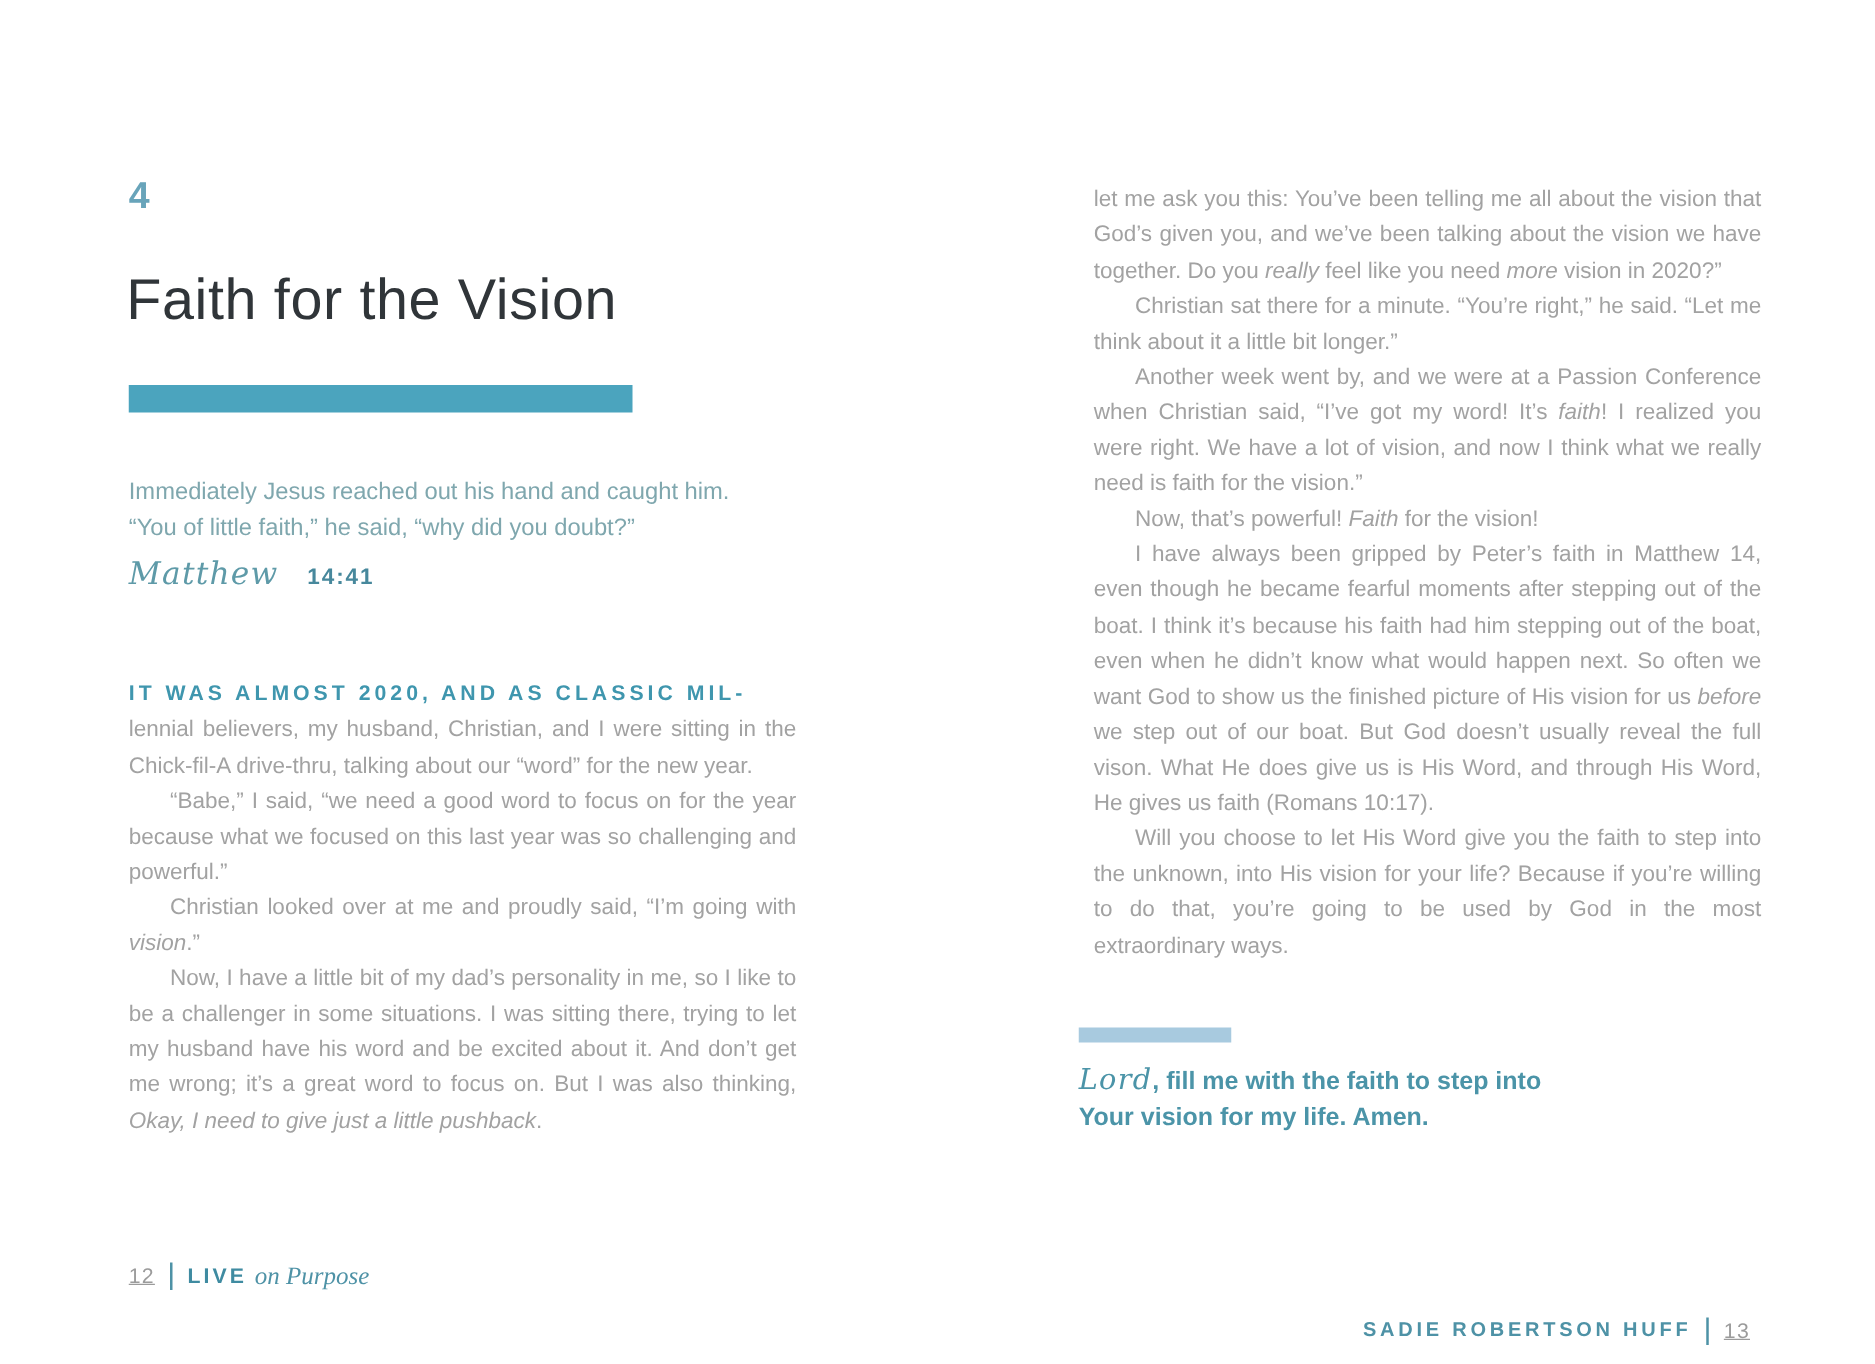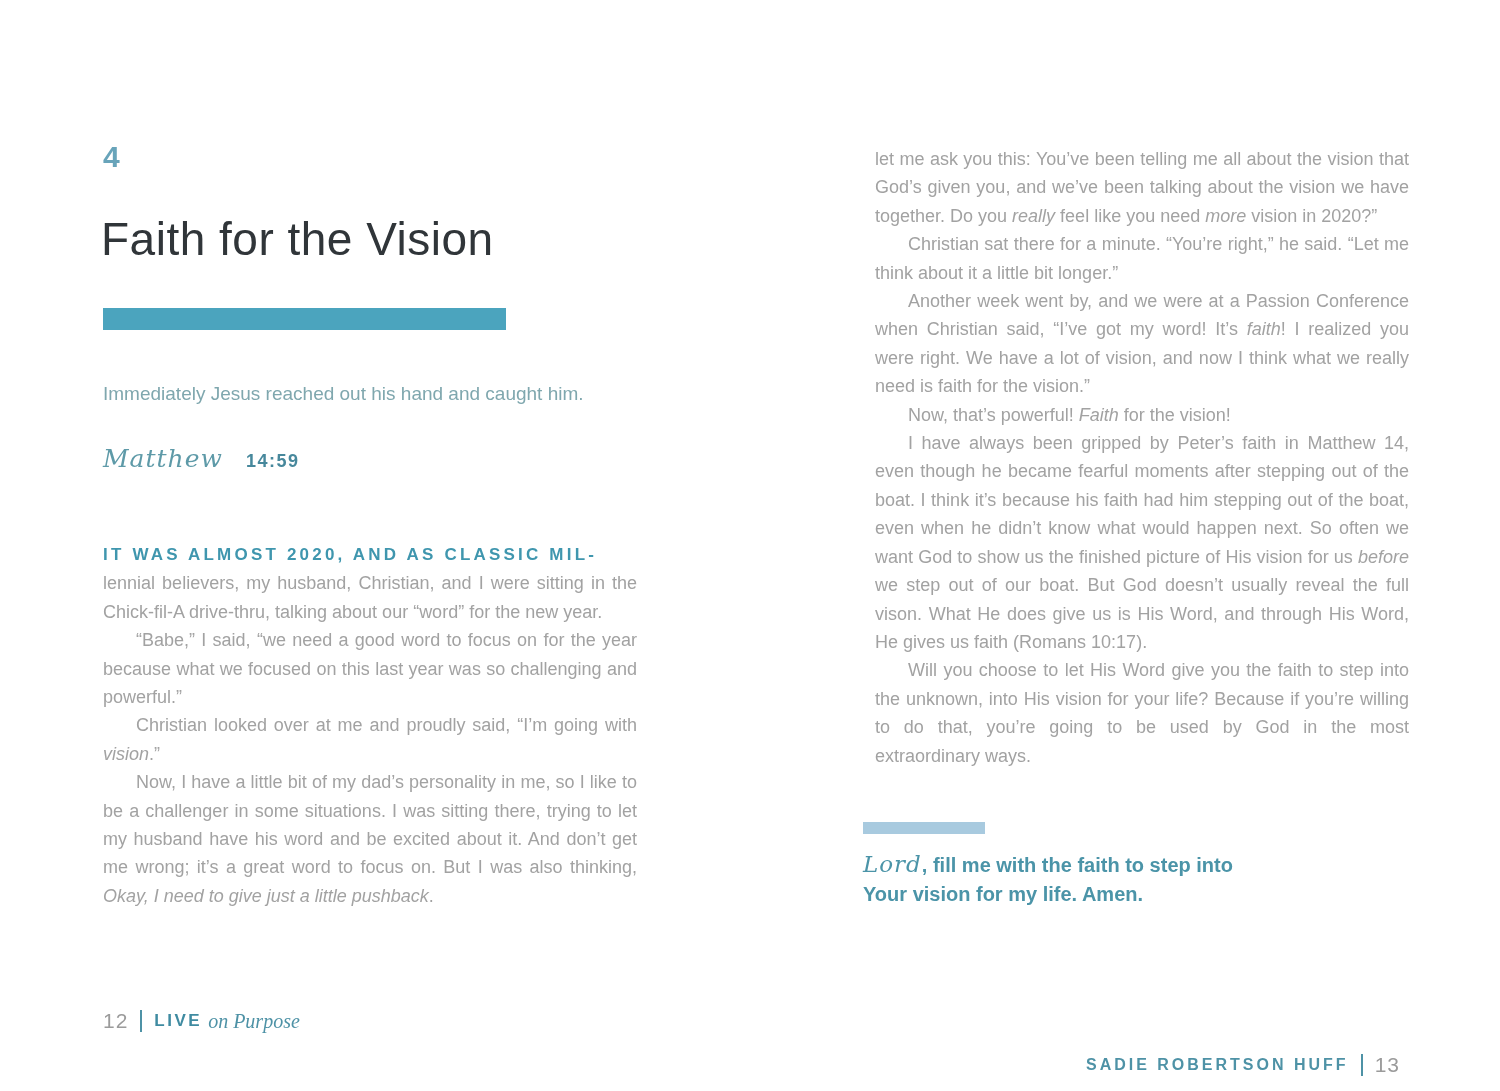--- a/index.html
+++ b/index.html
@@ -68,21 +68,21 @@
   }
   .prayer .script-word { font-size:23px; color:#4b94a8; font-weight:normal; }
 
   
   .footer {
     position:absolute; top:1006px; height:30px;
     display:flex; align-items:center;
   }
   .footer-left  { left:103px; }
   .footer-right { right:100px;margin-top:44px; }
-  .pagenum { font-size:21px; color:#9b9b9b; letter-spacing:1px; }
+  .pagenum { font-size:17px; color:#9b9b9b; letter-spacing:1px;text-decoration:underline; }
   .divider {
     display:inline-block; width:2px; height:22px;
     background:#4e92a6; margin:0 12px;
   }
   .book-live {
     font-size:17px; font-weight:bold; letter-spacing:2.5px; color:#3f8ba1;
   }
   .book-script {
     font-family:Liberation Serif, serif; font-style:italic;
     font-size:20px; color:#4e92a6; margin-left:6px;
@@ -99,25 +99,26 @@
   <div>
 
     <div class="chapter-number">4</div>
 
     <h1 class="chapter-title">Faith for the Vision</h1>
 
     <div class="title-bar"></div>
 
     <div class="epigraph">
       <div>Immediately Jesus reached out his hand and caught him.</div>
+      <div>“You of little faith,” he said, “why did you doubt?”</div>
     </div>
 
     <div class="scripture-ref">
       <span class="script-word">Matthew</span>
-      <span class="verse-num">14:59</span>
+      <span class="verse-num">14:41</span>
     </div>
 
     <div class="body-col body-left">
       <div class="lead-in">IT WAS ALMOST 2020, AND AS CLASSIC MIL-</div>
       <p>lennial believers, my husband, Christian, and I were sitting in the Chick-fil-A drive-thru, talking about our “word” for the new year.</p>
       <p class="indent">“Babe,” I said, “we need a good word to focus on for the year because what we focused on this last year was so challenging and powerful.”</p>
       <p class="indent">Christian looked over at me and proudly said, “I’m going with <i>vision</i>.”</p>
       <p class="indent">Now, I have a little bit of my dad’s personality in me, so I like to be a challenger in some situations. I was sitting there, trying to let my husband have his word and be excited about it. And don’t get me wrong; it’s a great word to focus on. But I was also thinking, <i>Okay, I need to give just a little pushback</i>.</p>
     </div>
 

